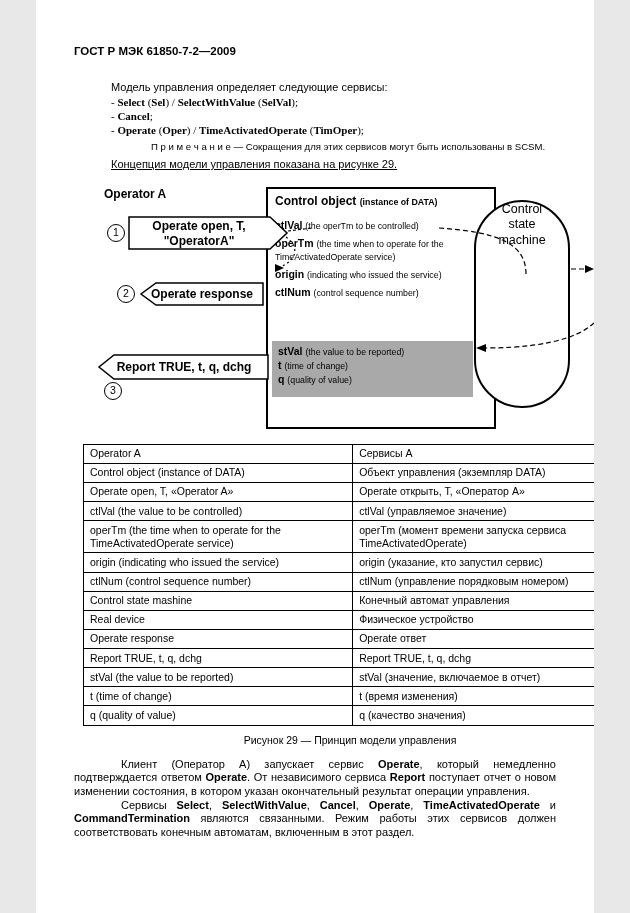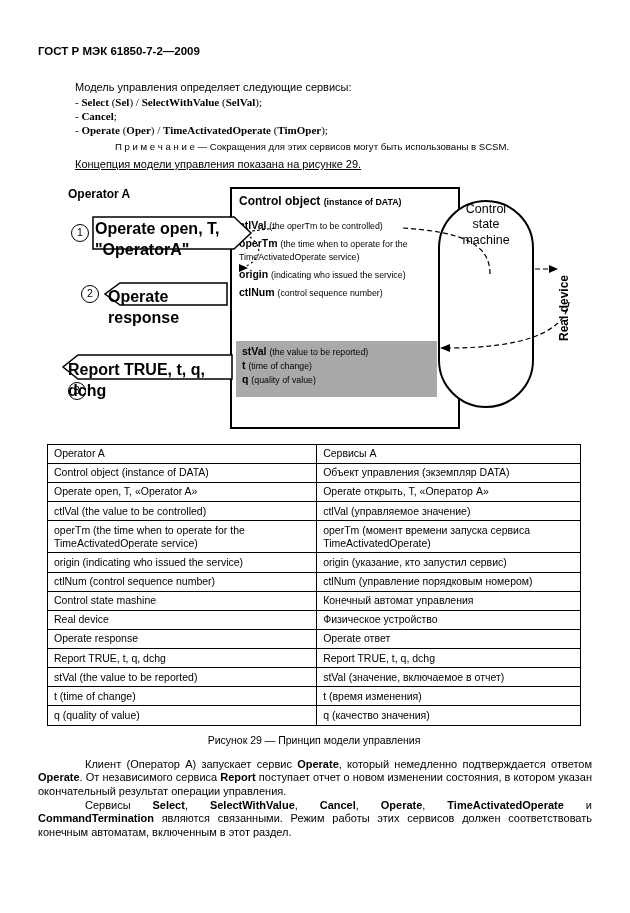--- a/index.html
+++ b/index.html
@@ -1,37 +1,37 @@
 <!DOCTYPE html>
 <html><head>
 <meta charset="utf-8">
 <style>
   * { margin:0; padding:0; box-sizing:border-box; }
   html,body { background:#e8e8e8; }
   body { font-family:"Liberation Sans", sans-serif; color:#000; }
-  .page { position:relative; width:630px; height:913px; background:#fff; margin:0 auto;
+  .page { position:relative; width:558px; height:913px; background:#fff; margin:0 auto;
           padding:45px 38px 0 38px; overflow:hidden; }
   .doc-header { font-size:11.5px; font-weight:bold; }
   .content { margin-top:24px; font-size:11px; line-height:1.25; }
   .indent { text-indent:37px; }
   .indent2 { text-indent:47px; }
   .services { margin-left:37px; }
   .service-item { line-height:1.28;font-family:Liberation Serif, serif; }
   .bold { font-weight:bold; }
   .note { font-size:9.6px; margin:4px 0 0 37px;padding-left:40px; }
   .figure-ref { margin-top:5px;text-decoration:underline; }
 
   
   .diagram { position:relative; width:562px; height:252px; margin-top:12px; }
   .overlay { position:absolute; left:0; top:0; z-index:4; pointer-events:none; }
   .operator-label { position:absolute; left:30px; top:3px; font-size:12px; font-weight:bold; z-index:3; }
   .step-circle { position:absolute; width:18px; height:18px; border:1.5px solid #000; border-radius:50%;
                  background:#fff; text-align:center; line-height:15px; font-size:10.5px; z-index:5; }
   .c1 { left:33px; top:40px; } .c2 { left:43px; top:101px; } .c3 { left:30px; top:198px; }
-  .banner-text { position:absolute; z-index:6; font-size:16px; font-weight:bold; text-align:left; line-height:1.3; }
+  .banner-text { position:absolute; z-index:6; font-size:12px; font-weight:bold; text-align:center; line-height:1.3; }
   .bt1 { left:57px; top:35px; width:136px; }
   .bt2 { left:70px; top:103px; width:116px; }
   .bt3 { left:30px; top:176px; width:160px; }
   .control-object { position:absolute; left:192px; top:3px; width:230px; height:242px;
                     border:2px solid #000; background:#fff; z-index:1; padding:5px 7px; }
   .co-title { font-size:12px; font-weight:bold; margin-bottom:10px; white-space:nowrap; }
   .co-title .t-note { font-size:8.8px; }
   .co-field { width:198px; line-height:1.2; margin-top:5px; }
   .fname { font-weight:bold; font-size:10.5px; }
   .fdesc { font-size:8.8px; }

